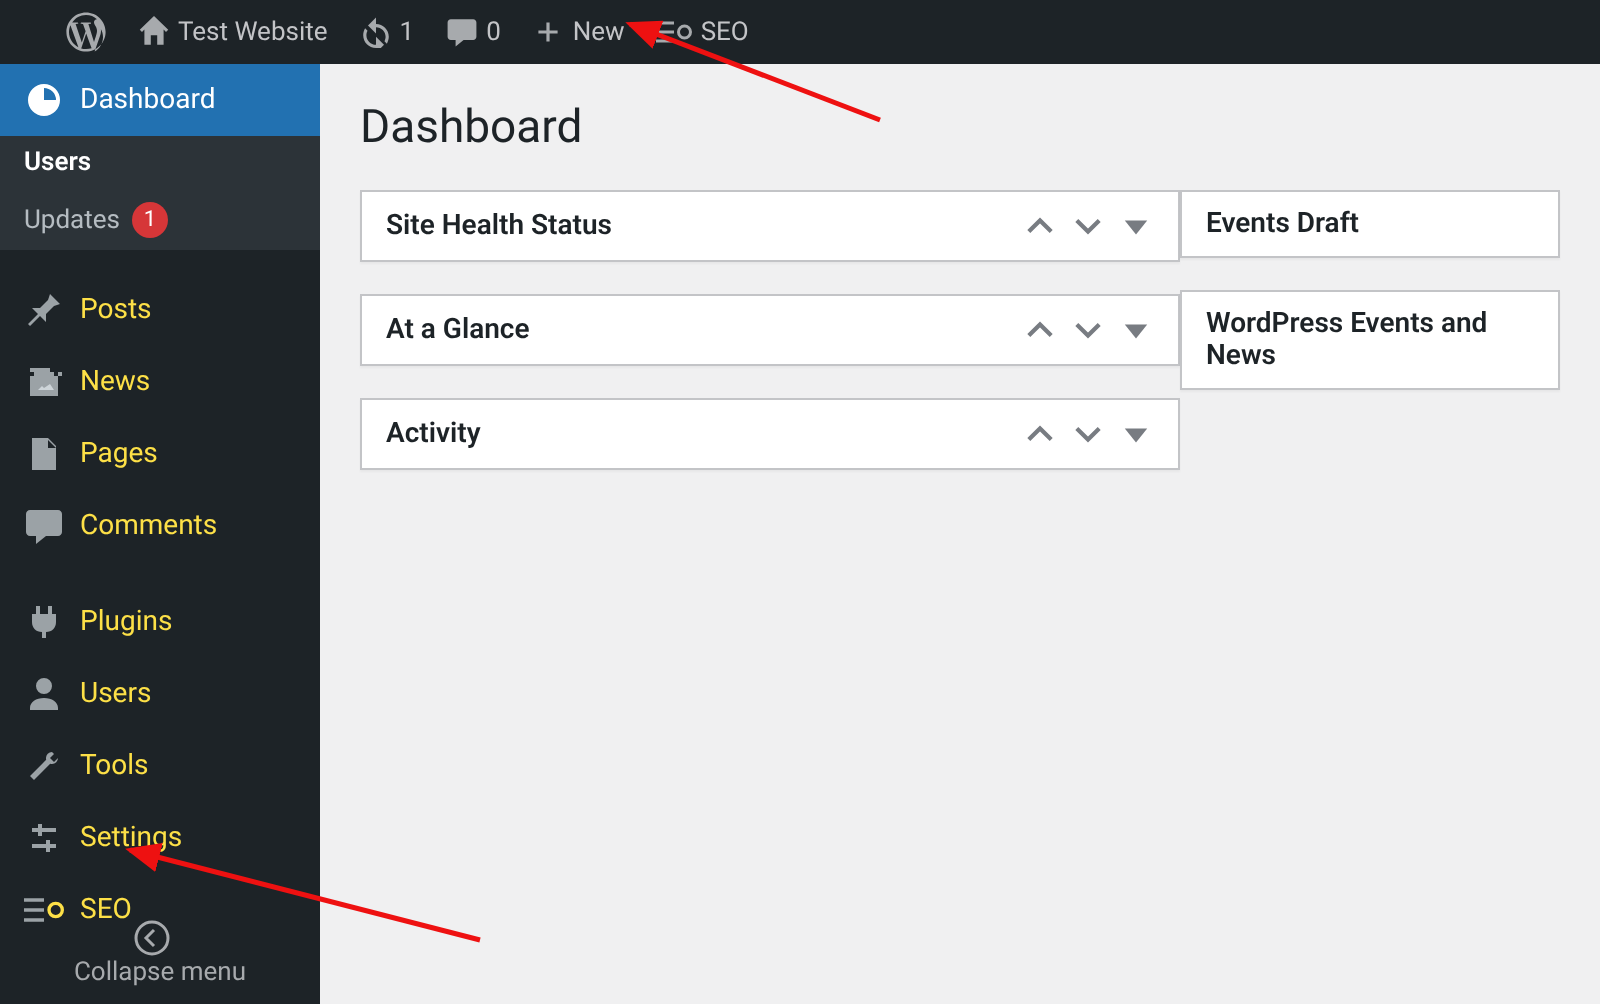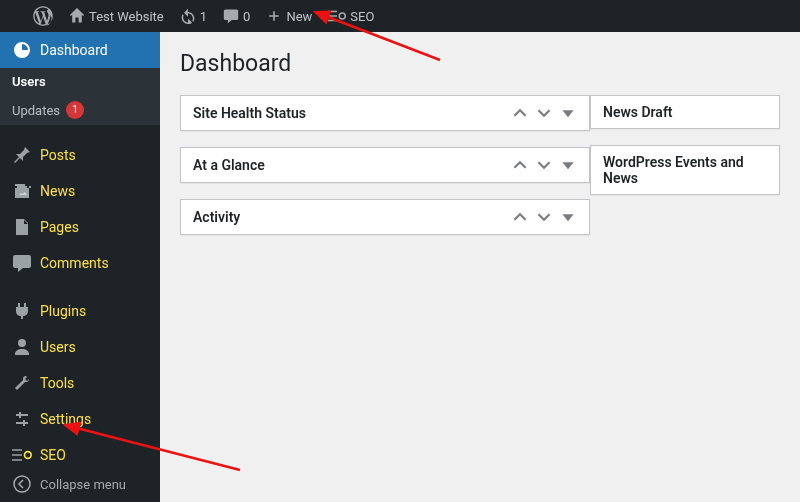--- a/index.html
+++ b/index.html
@@ -19,21 +19,21 @@
   .menu-item svg { width: 20px; height: 20px; fill: rgba(240,246,252,.6); margin-right: 8px; flex-shrink: 0; }
   .menu-item.current { background: #2271b1; color: #fff; position: relative; }
   .menu-item.current svg { fill: #fff; }
   .menu-item.current::after { content: ""; position: absolute; right: -8px; top: 50%; margin-top: -8px; border: 8px solid transparent; border-right-color: #f1f1f1; }
   .submenu { background: #2c3338; }
   .submenu .menu-item { padding: 6px 12px; font-size: 13px; }
   .submenu .menu-item.sub-current { color: #fff; font-weight: 600; }
   .submenu .menu-item:not(.sub-current) { color: rgba(240,246,252,.7); }
   .badge { display: inline-block; min-width: 18px; height: 18px; line-height: 18px; border-radius: 9px; background: #d63638; color: #fff; text-align: center; font-size: 11px; margin-left: 6px; padding: 0 5px; }
   .separator { height: 12px; }
-  .collapse-item { position: absolute; bottom: 0; left: 0; right: 0; display: flex; align-items: center; padding: 8px 12px; cursor: pointer; color: #a7aaad; font-size: 13px; }
+  .collapse-item { position: absolute; bottom: 0; left: 0; right: 0; display: flex; align-items: center; padding: 8px 12px; cursor: pointer; color: #a7aaad; font-size: 13px; flex-direction: column; }
   .collapse-item svg { width: 20px; height: 20px; fill: #a7aaad; margin-right: 8px; }
 
   
   .main { position: absolute; left: 160px; top: 32px; right: 0; bottom: 0; padding: 18px 20px; background: #f0f0f1; }
   h1.page-title { font-size: 23px; font-weight: 400; color: #1d2327; margin-bottom: 18px; }
   .columns { display: flex; }
   .col-left { flex: 1; min-width: 0; }
   .col-right { width: 190px; }
   .postbox { background: #fff; border: 1px solid #c3c4c7; box-shadow: 0 1px 1px rgba(0,0,0,.04); margin-bottom: 16px; }
   .postbox .handle { display: flex; align-items: center; justify-content: space-between; padding: 8px 12px; cursor: move; }
@@ -240,21 +240,21 @@
                   <path d="M1 3h8l-4 5z"></path>
                 </svg>
               </span>
           </span>
         </div>
       </div>
     </div>
     <div class="col-right">
       <div class="postbox">
         <div class="handle">
-          <span class="title">News Draft</span>
+          <span class="title">Events Draft</span>
         </div>
       </div>
       <div class="postbox">
         <div class="handle">
           <span class="title">WordPress Events and News</span>
         </div>
       </div>
     </div>
   </div>
 </div>

